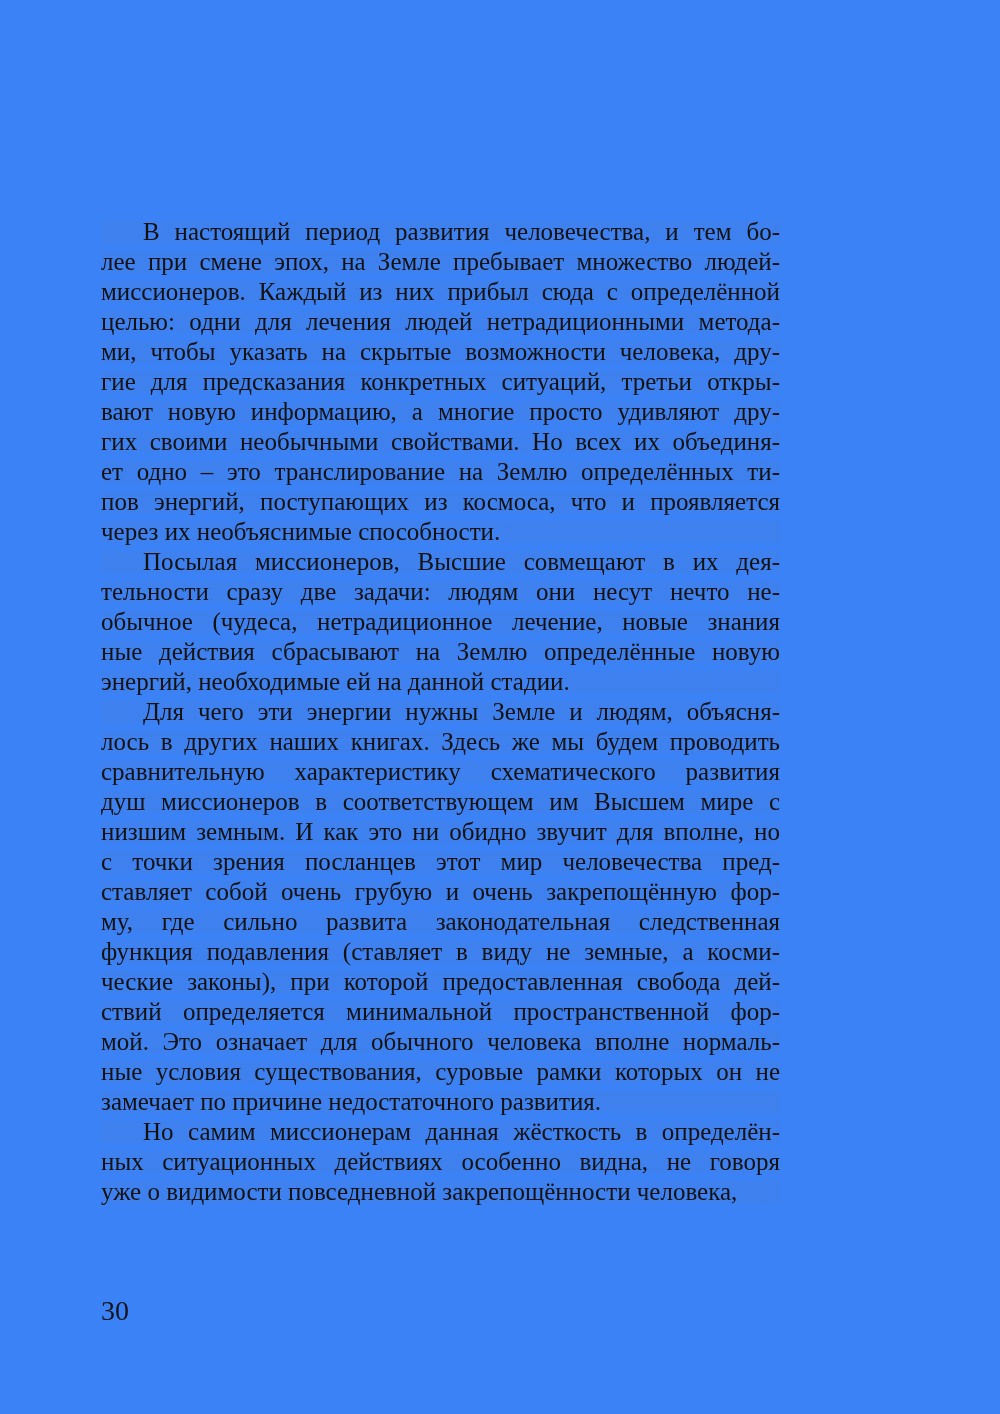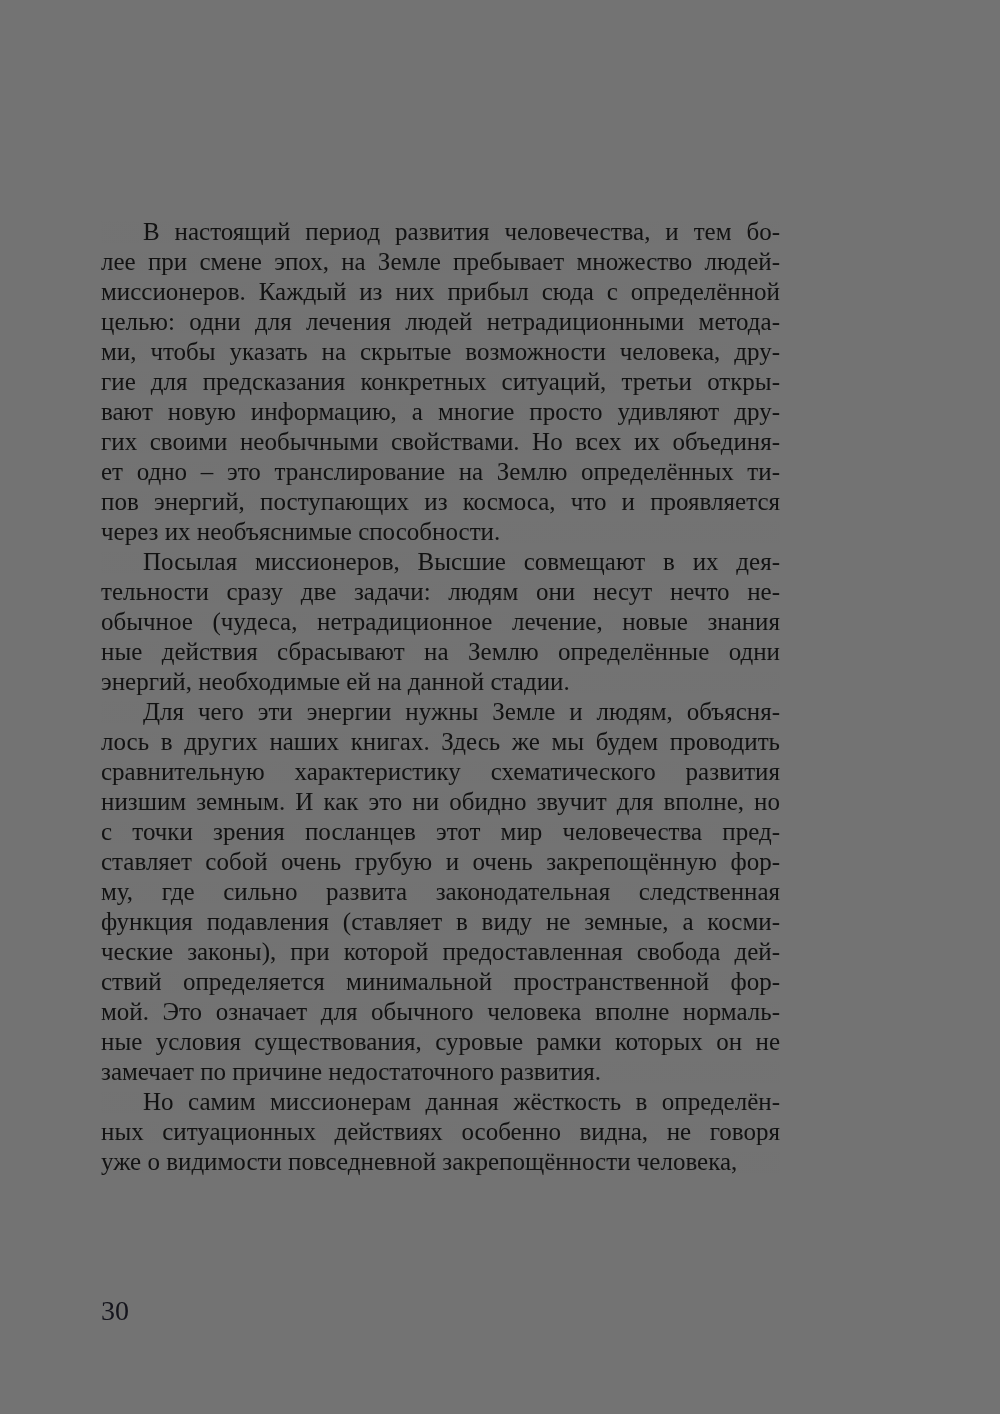--- a/index.html
+++ b/index.html
@@ -11,21 +11,21 @@
     width: 1000px;
     height: 1414px;
     position: relative;
     font-family: "Liberation Serif", "DejaVu Serif", serif;
     color: #121212;
     overflow: hidden;
   }
   .page {
     position: absolute;
     inset: 0;
-    background: #737373;
+    background: #3b82f6;
   }
   .text-block {
     position: absolute;
     left: 101px;
     top: 217px;
     width: 679px;
     font-size: 25px;
     line-height: 30px;
   }
   .para { margin: 0; }
@@ -68,27 +68,28 @@
         <div class="line">вают новую информацию, а многие просто удивляют дру-</div>
         <div class="line">гих своими необычными свойствами. Но всех их объединя-</div>
         <div class="line">ет одно – это транслирование на Землю определённых ти-</div>
         <div class="line">пов энергий, поступающих из космоса, что и проявляется</div>
         <div class="line last">через их необъяснимые способности.</div>
       </div>
     <div class="para">
         <div class="line first">Посылая миссионеров, Высшие совмещают в их дея-</div>
         <div class="line">тельности  сразу две задачи: людям они несут нечто не-</div>
         <div class="line">обычное (чудеса, нетрадиционное лечение, новые знания</div>
-        <div class="line">ные действия сбрасывают на Землю определённые одни</div>
+        <div class="line">ные действия сбрасывают на Землю определённые новую</div>
         <div class="line last">энергий, необходимые ей на данной стадии.</div>
       </div>
     <div class="para">
         <div class="line first">Для чего эти энергии нужны Земле и людям, объясня-</div>
         <div class="line">лось в других наших книгах. Здесь же мы будем проводить</div>
         <div class="line">сравнительную характеристику схематического развития</div>
+        <div class="line">душ миссионеров в соответствующем им Высшем мире с</div>
         <div class="line">низшим земным. И как это ни обидно звучит для вполне, но</div>
         <div class="line">с точки зрения посланцев этот мир человечества пред-</div>
         <div class="line">ставляет собой очень грубую и очень закрепощённую фор-</div>
         <div class="line">му, где сильно развита законодательная следственная</div>
         <div class="line">функция подавления (ставляет в виду не земные, а косми-</div>
         <div class="line">ческие законы), при которой предоставленная свобода дей-</div>
         <div class="line">ствий определяется минимальной пространственной фор-</div>
         <div class="line">мой. Это означает для обычного человека вполне нормаль-</div>
         <div class="line">ные условия существования, суровые рамки которых он не</div>
         <div class="line last">замечает по причине недостаточного развития.</div>

